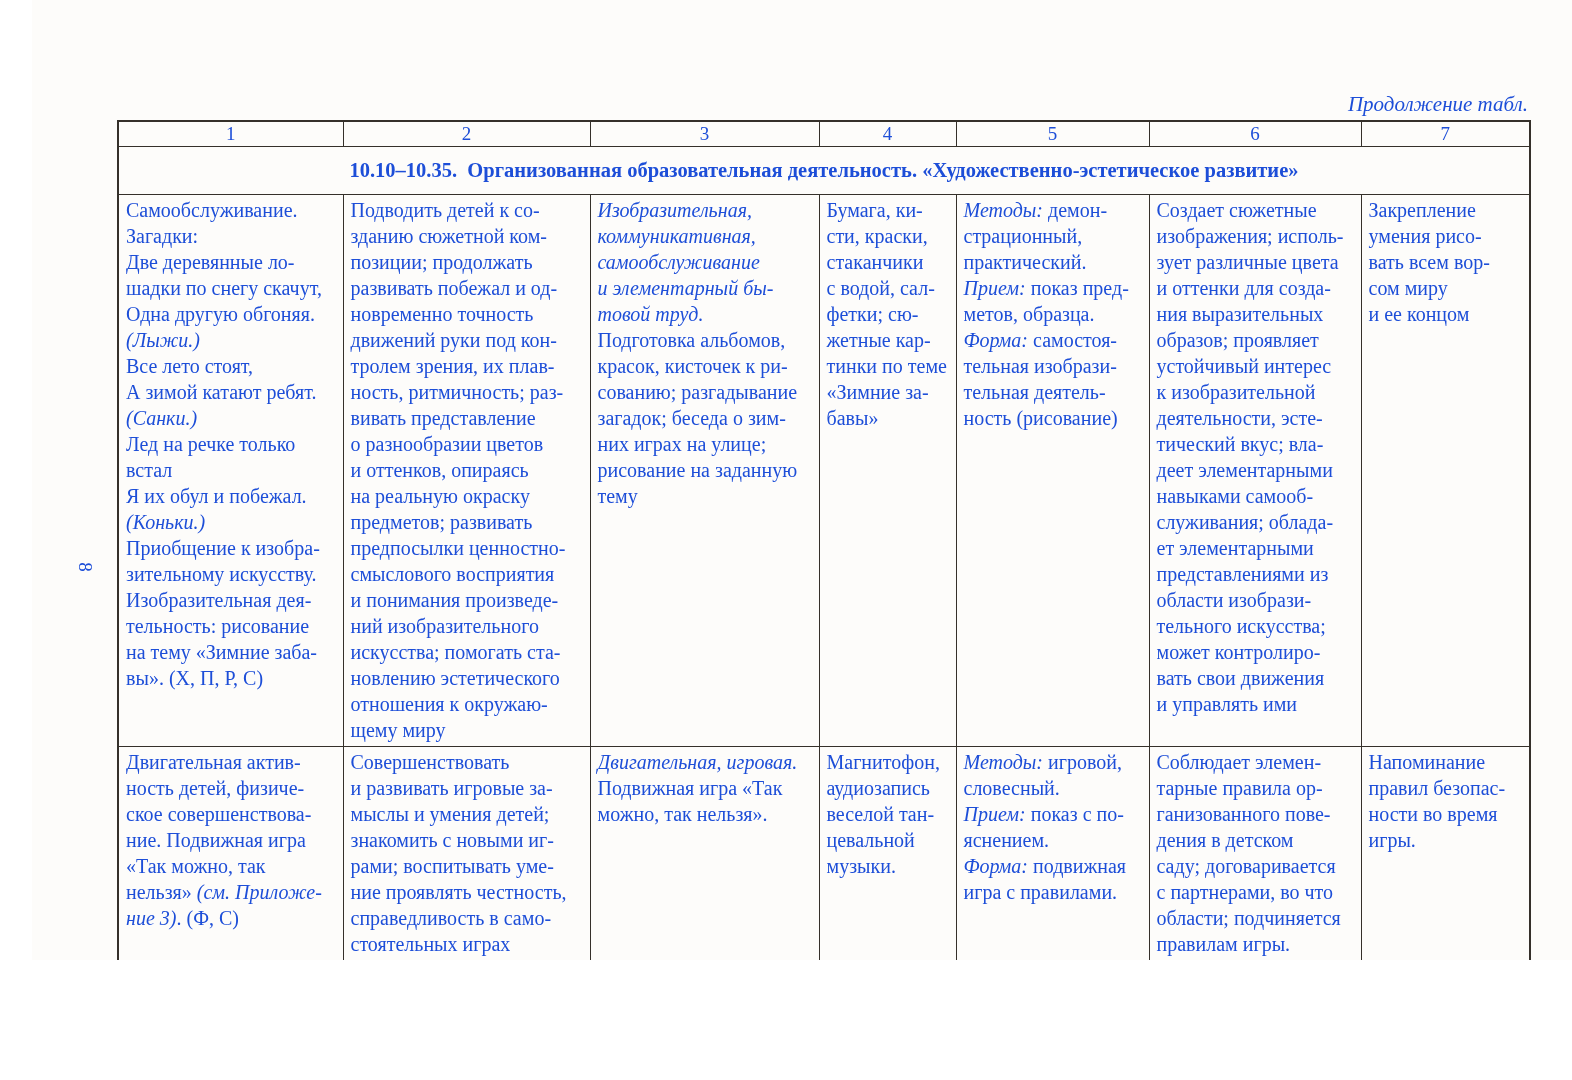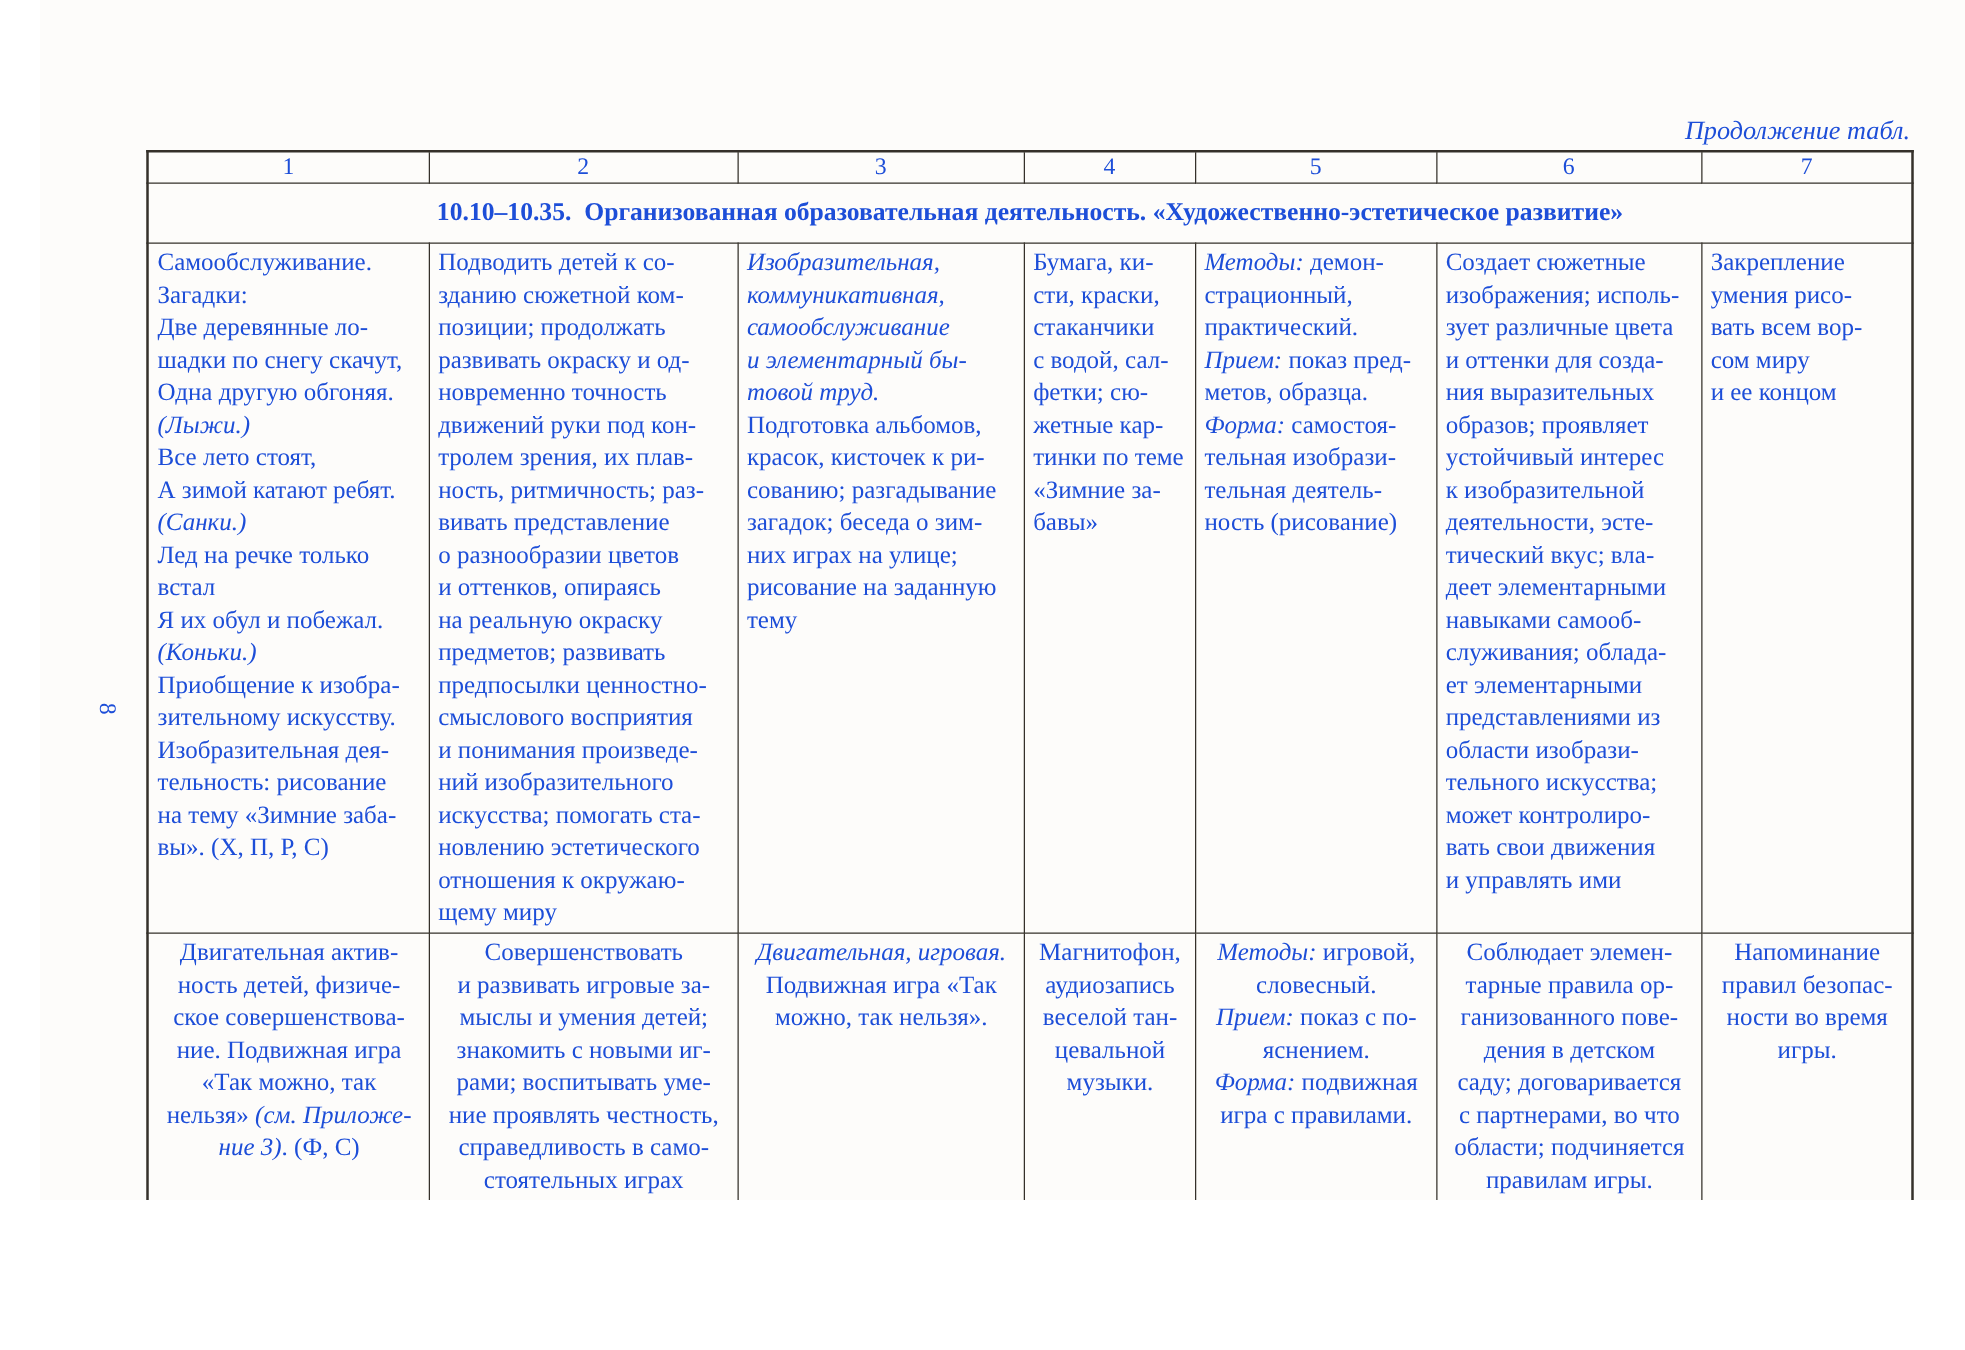--- a/index.html
+++ b/index.html
@@ -54,21 +54,21 @@
   }
   tr.section-header td {
     text-align: center;
     font-weight: bold;
     height: 20px;
     padding: 12px;
     font-size: 20.5px;
     line-height: 23px;
   }
   tr.row-0 td { height: 546px; }
-  tr.row-1 td { height: 258px; text-align: center; }
+  tr.row-1 td { height: 258px; }
   .line { white-space: nowrap; }
   .line.r { text-align: left; }
   .it  { font-style: italic; }
   .bit { font-style: italic; font-weight: normal; }
 </style>
 </head>
 <body>
 
 <div class="page">
   <div class="continuation">Продолжение табл.</div>
@@ -118,21 +118,21 @@
             <div class="line"><span>зительному искусству.</span></div>
             <div class="line"><span>Изобразительная дея-</span></div>
             <div class="line"><span>тельность: рисование</span></div>
             <div class="line"><span>на тему «Зимние заба-</span></div>
             <div class="line"><span>вы». (Х, П, Р, С)</span></div>
           </td>
           <td>
             <div class="line"><span>Подводить детей к со-</span></div>
             <div class="line"><span>зданию сюжетной ком-</span></div>
             <div class="line"><span>позиции; продолжать</span></div>
-            <div class="line"><span>развивать окраску и од-</span></div>
+            <div class="line"><span>развивать побежал и од-</span></div>
             <div class="line"><span>новременно точность</span></div>
             <div class="line"><span>движений руки под кон-</span></div>
             <div class="line"><span>тролем зрения, их плав-</span></div>
             <div class="line"><span>ность, ритмичность; раз-</span></div>
             <div class="line"><span>вивать представление</span></div>
             <div class="line"><span>о разнообразии цветов</span></div>
             <div class="line"><span>и оттенков, опираясь</span></div>
             <div class="line"><span>на реальную окраску</span></div>
             <div class="line"><span>предметов; развивать</span></div>
             <div class="line"><span>предпосылки ценностно-</span></div>

